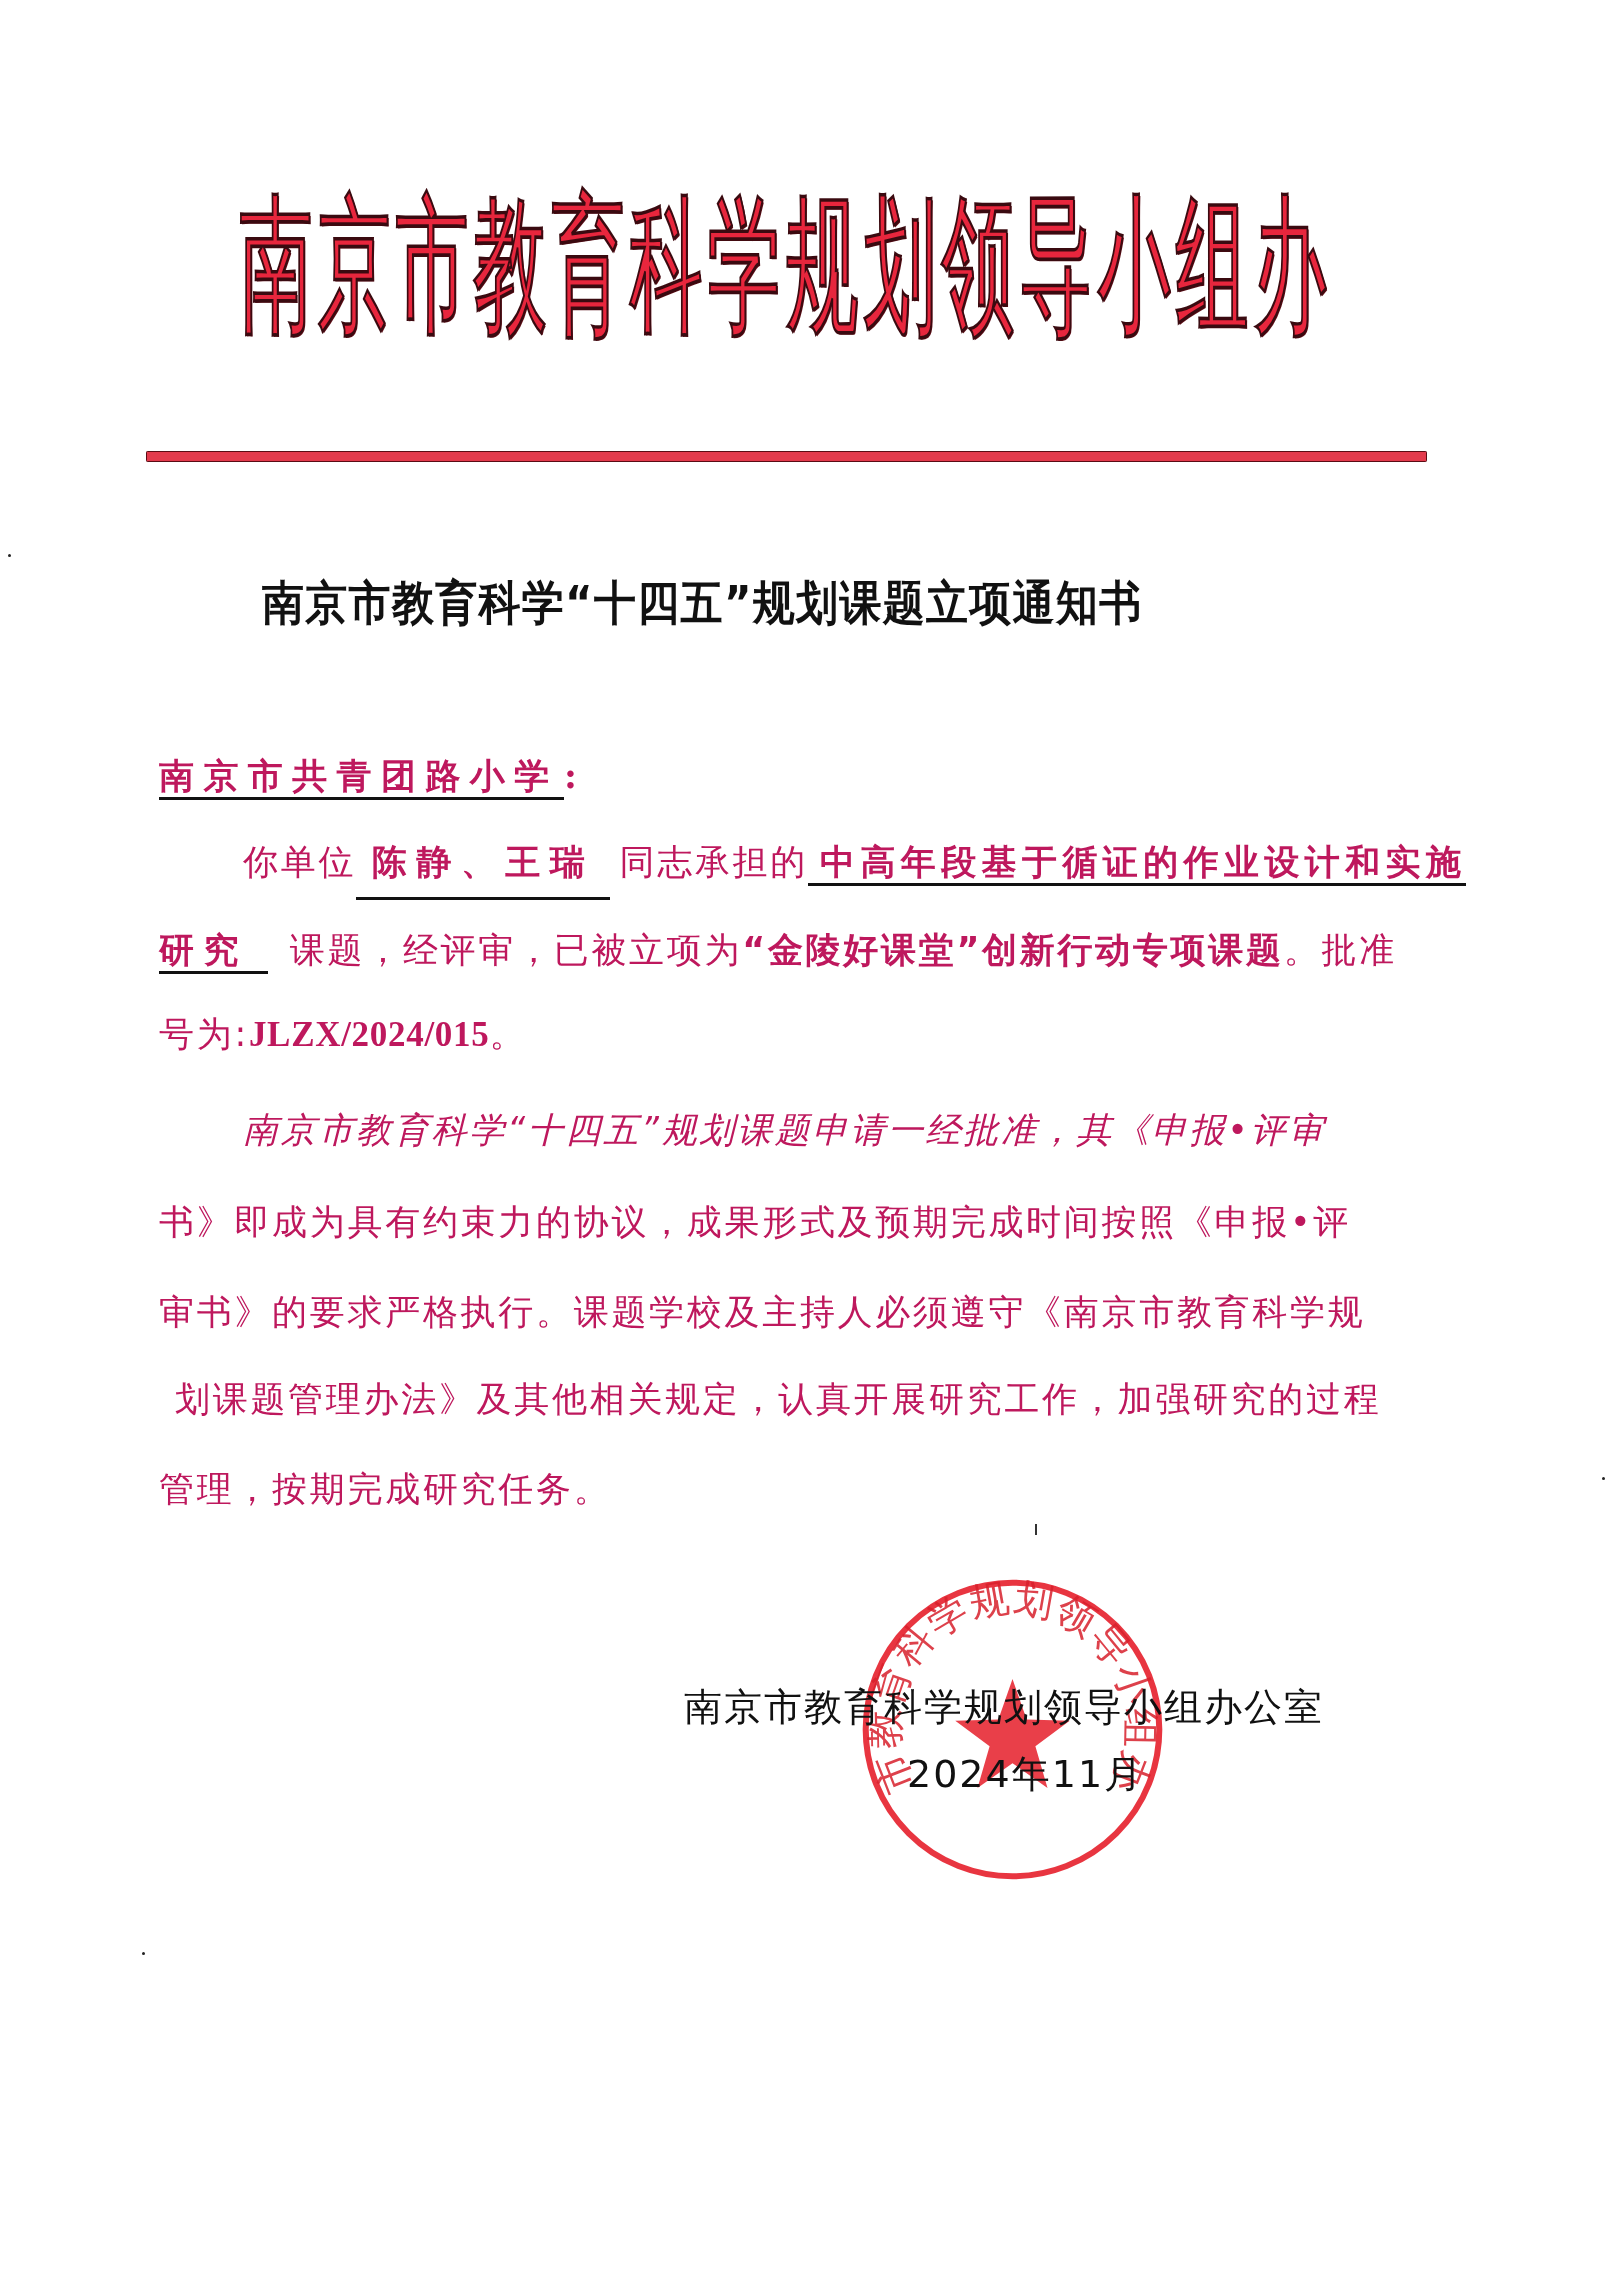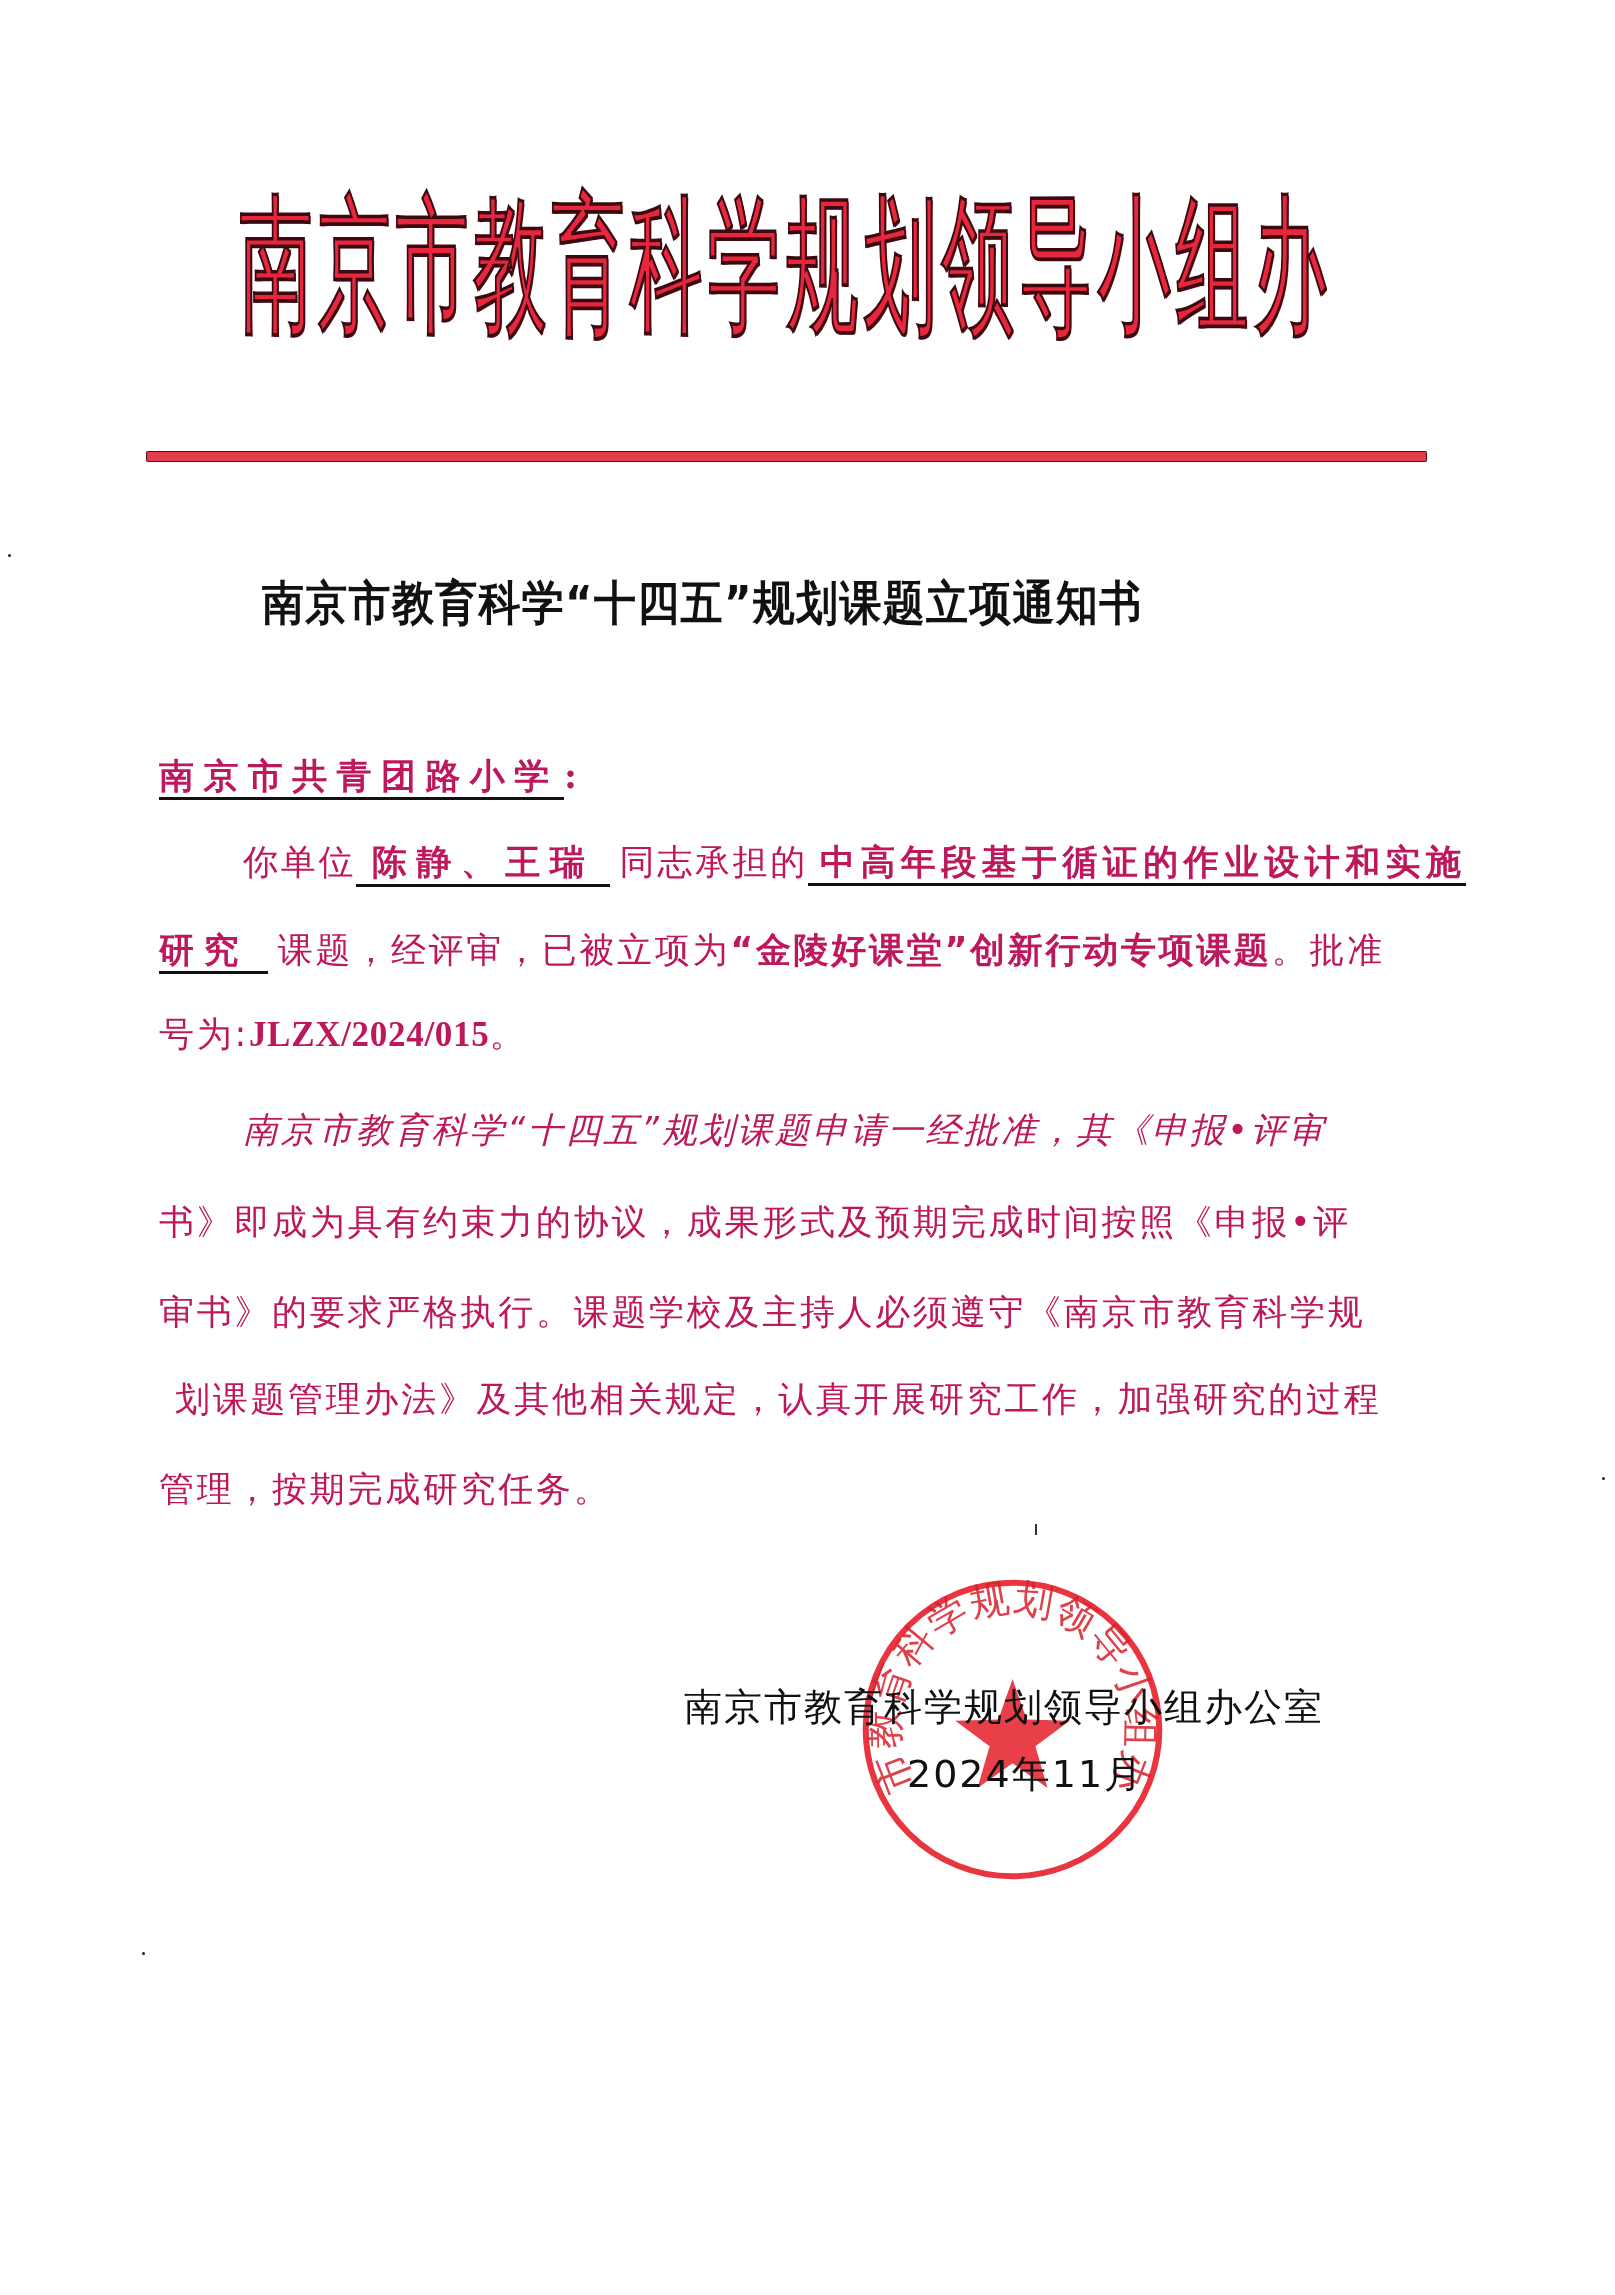--- a/index.html
+++ b/index.html
@@ -62,24 +62,24 @@
 <div class="abs speck" style="left:142px; top:1952px;"></div>
 <div class="abs" style="left:1035px; top:1524px; width:2px; height:10.8px; background:#333;"></div>
 
 <div class="abs doc-title">南京市教育科学“十四五”规划课题立项通知书</div>
 
 <div class="abs line" style="left:159px; top:749px;">
   <span class="kai ul" style="padding-left:0;">南京市共青团路小学</span><span class="kai">:</span>
 </div>
 
 <div class="abs line" style="left:243px; top:835px;">
-  <span>你单位</span><span class="kai ul" style="padding:0 16px 2px 16px;">陈静、王瑞</span><span style="margin-left:9.4px;">同志承担的</span><span class="kai ul" style="letter-spacing:5.4px; padding:0 0 1.3px 12px;">中高年段基于循证的作业设计和实施</span>
+  <span>你单位</span><span class="kai ul" style="padding:0 16px 15px 16px;">陈静、王瑞</span><span style="margin-left:9.4px;">同志承担的</span><span class="kai ul" style="letter-spacing:5.4px; padding:0 0 1.3px 12px;">中高年段基于循证的作业设计和实施</span>
 </div>
 <div class="abs line" style="left:159px; top:923px;">
-  <span class="kai ul" style="padding:0 20px 1.3px 0;">研究</span><span style="margin-left:10px;">课题，经评审，已被立项为</span><span class="bold">“金陵好课堂”创新行动专项课题</span><span>。批准</span>
+  <span class="kai ul" style="padding:0 20px 1.3px 0;">研究</span><span style="margin-left:22px;">课题，经评审，已被立项为</span><span class="bold">“金陵好课堂”创新行动专项课题</span><span>。批准</span>
 </div>
 <div class="abs line" style="left:159px; top:1007px;">
   <span>号为:</span><span class="serif-bold">JLZX/2024/015</span><span>。</span>
 </div>
 
 <div class="abs line" style="left:243px; top:1103px;font-style:italic;">南京市教育科学“十四五”规划课题申请一经批准，其《申报•评审</div>
 <div class="abs line" style="left:159px; top:1195px;">书》即成为具有约束力的协议，成果形式及预期完成时间按照《申报•评</div>
 <div class="abs line" style="left:159px; top:1285px;">审书》的要求严格执行。课题学校及主持人必须遵守《南京市教育科学规</div>
 <div class="abs line" style="left:175px; top:1372px;">划课题管理办法》及其他相关规定，认真开展研究工作，加强研究的过程</div>
 <div class="abs line" style="left:159px; top:1462px;">管理，按期完成研究任务。</div>

